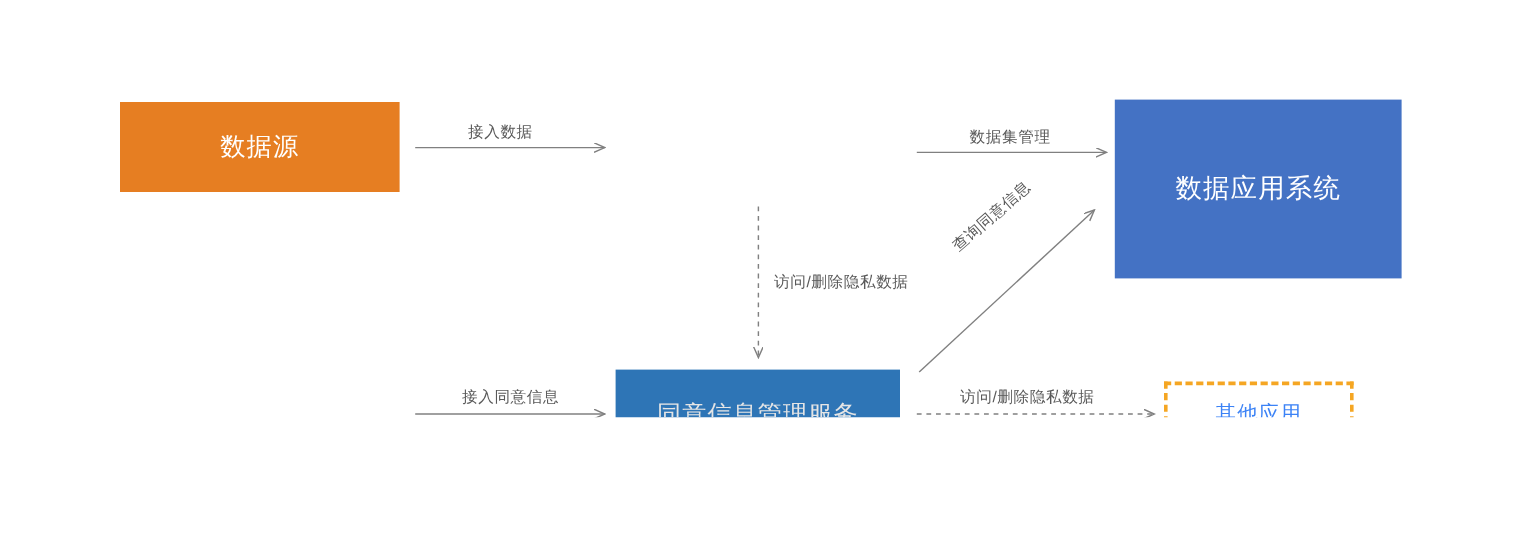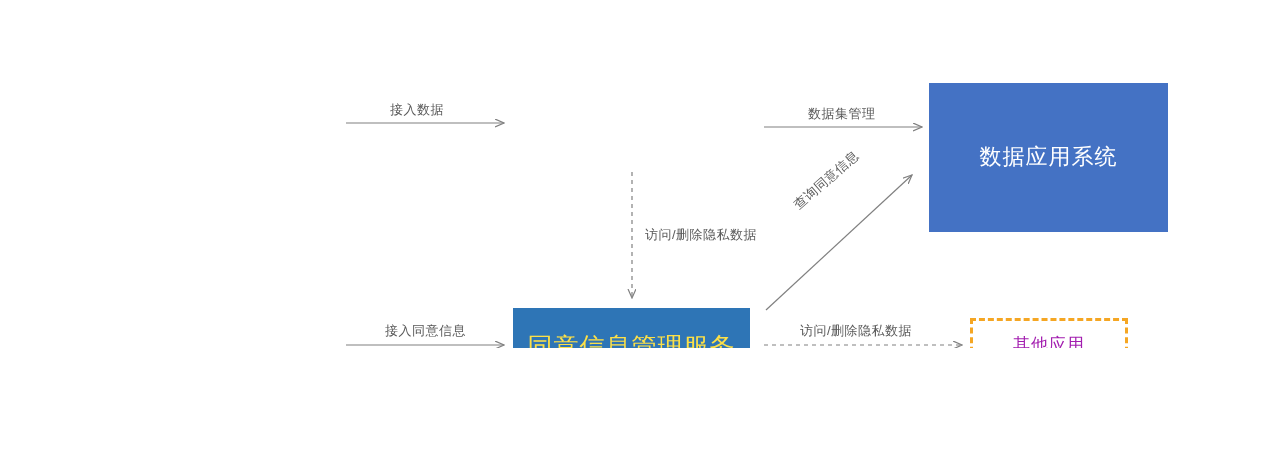--- a/index.html
+++ b/index.html
@@ -58,29 +58,29 @@
     background: #f0b183;
   }
   #node-consent-collection .node-label {
     color: #ffffff; font-size: 21px; letter-spacing: 1px;
   }
   #node-consent-management-service {
     left: 513px; top: 308px; width: 237px; height: 76px;
     background: #2e75b6;
   }
   #node-consent-management-service .node-label {
-    color: #fde047; font-size: 25px; letter-spacing: 1px; text-align: center;
+    color: #e5e5e5; font-size: 20px; letter-spacing: 1px; text-align: center;
   }
   #node-other-applications {
     left: 970px; top: 318px; width: 158px; height: 54px;
     background: #ffffff;
     border: 3px dashed #f5a623;
   }
   #node-other-applications .node-label {
-    color: #a21caf; font-size: 17px; letter-spacing: 1px;
+    color: #3b82f6; font-size: 17px; letter-spacing: 1px;
   }
   
   #edge-layer {
     position: absolute;
     left: 0; top: 0;
     width: 1280px; height: 460px;
     pointer-events: none;
   }
   .edge-label {
     position: absolute;
@@ -130,20 +130,23 @@
   <span class="edge-label" id="edge-label-query-data">数据集管理</span>
 
   <span class="edge-label" id="edge-label-privacy-vertical">访问/删除隐私数据</span>
 
   <span class="edge-label" id="edge-label-query-consent">查询同意信息</span>
 
   <span class="edge-label" id="edge-label-ingest-consent">接入同意信息</span>
 
   <span class="edge-label" id="edge-label-privacy-bottom">访问/删除隐私数据</span>
 
+  <div class="node" id="node-data-source">
+    <span class="node-label">数据源</span>
+  </div>
 
 
   <div class="node" id="node-data-application-system">
     <span class="node-label">数据应用系统</span>
   </div>
 
 
   <div class="node" id="node-consent-management-service">
     <span class="node-label">同意信息管理服务</span>
   </div>

